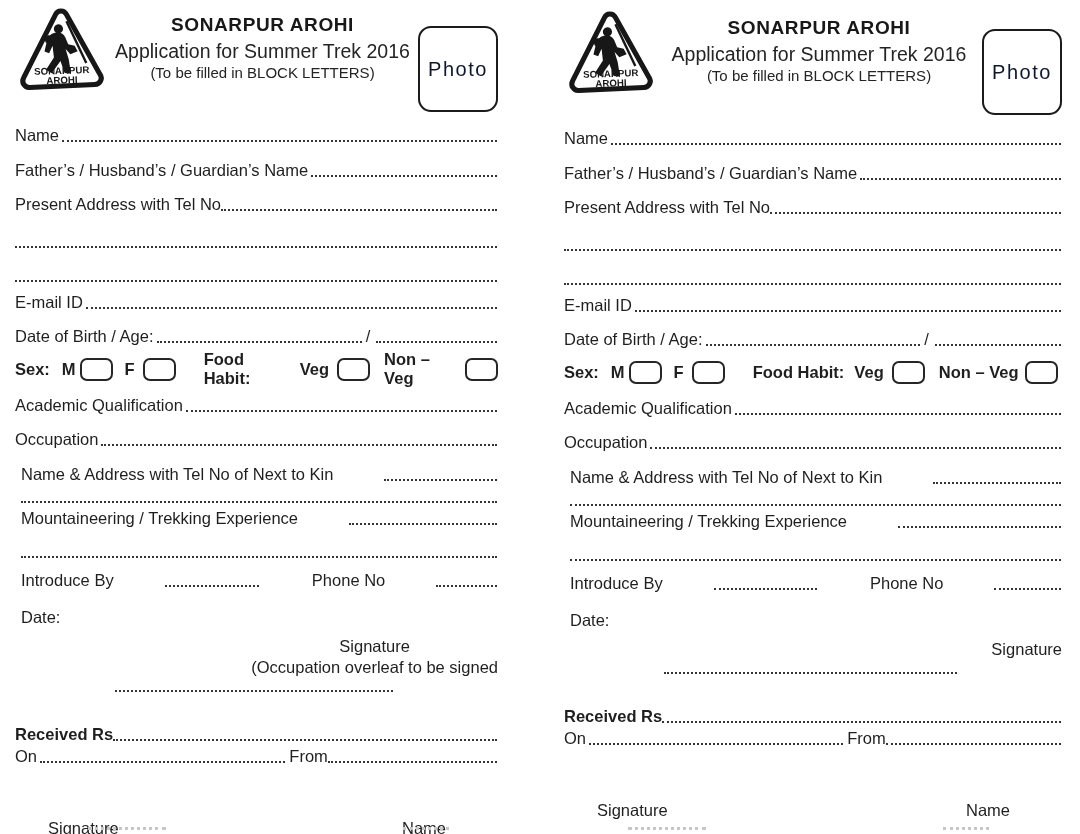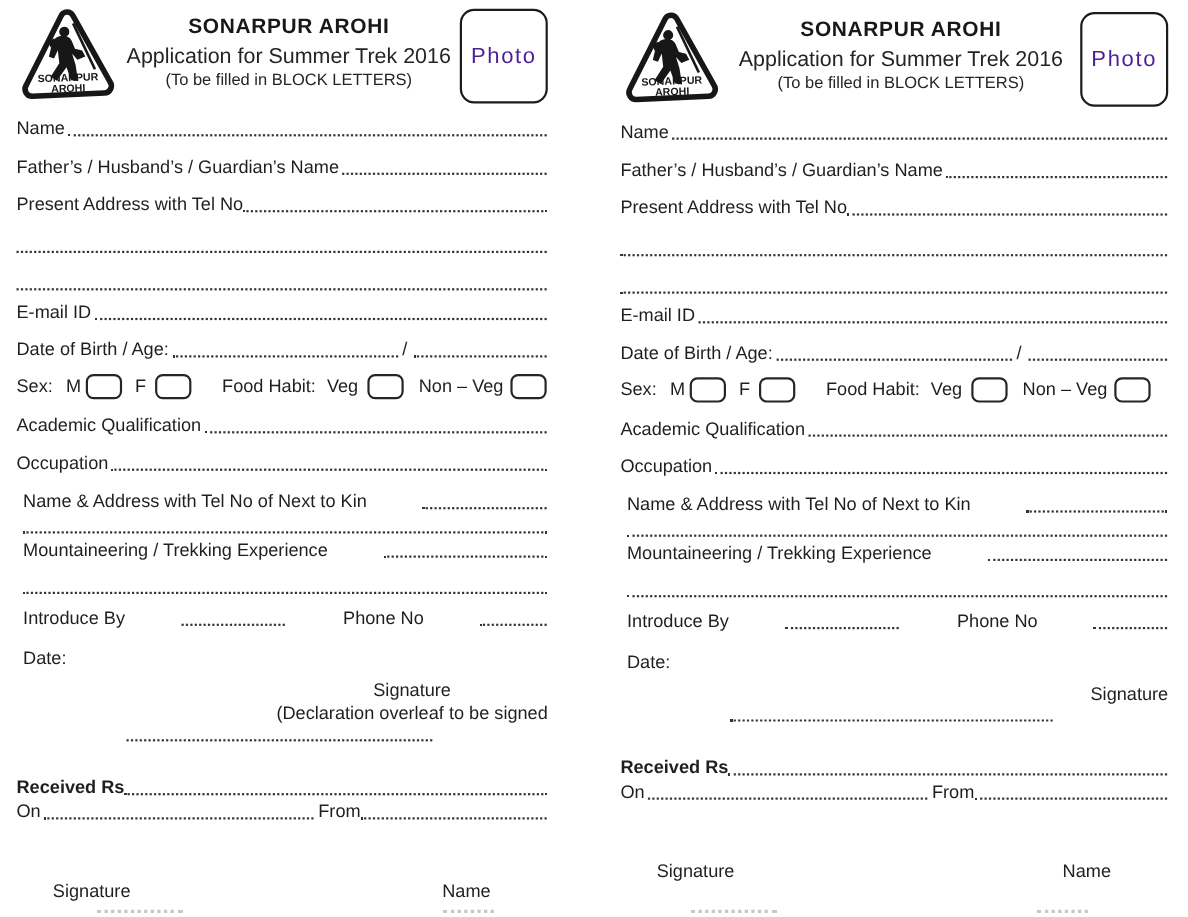--- a/index.html
+++ b/index.html
@@ -10,34 +10,34 @@
   .form-copy.left  { padding:6px 42px 0 15px; }
   .form-copy.right { padding:9px 18px 0 24px; }
 
   .header { display:flex; align-items:flex-start; margin-bottom:10px; }
   .logo-wrap { width:92px; height:88px; flex:0 0 auto; transform:rotate(-2deg); }
   .logo-wrap svg { width:100%; height:100%; }
   .title-block { flex:1 1 auto; text-align:center; padding-top:8px; }
   .title { font-size:19px; font-weight:bold; letter-spacing:0.6px; color:#181818; }
   .subtitle { font-size:19.5px; margin-top:4px; color:#242424; }
   .instruction { font-size:15px; margin-top:1px; color:#242424; }
-  .photo-box { flex:0 0 auto; width:80px; height:86px; margin-top:2px;
+  .photo-box { flex:0 0 auto; width:80px; height:86px; margin-top:20px;
                border:2.5px solid #1b1b1b; border-radius:13px;
                display:flex; align-items:center; justify-content:center;
-               font-size:20px; letter-spacing:1.5px; color:#4c1d95; }
+               font-size:20px; letter-spacing:1.5px; color:#0f172a; }
 
   .row { display:flex; align-items:flex-end; font-size:16.5px; line-height:22px;
          white-space:nowrap; }
   .row .lbl { flex:0 0 auto; }
   .dots { flex:1 1 auto; border-bottom:2px dotted #343434; margin:0 1px 4px 3px; min-width:14px; }
   .dotrow { height:22px; }
   .indent { padding-left:6px;gap:48px; }
 
   .mt12 { margin-top:12px; } .mt13 { margin-top:13px; } .mt15 { margin-top:15px; }
-  .mt5 { margin-top:5px; }  .mt9  { margin-top:9px; }  .mt0  { margin-top:0; }
+  .mt5 { margin-top:5px; }  .mt9  { margin-top:9px;font-weight:bold; }  .mt0  { margin-top:0; }
   .mt11 { margin-top:11px; } .mt7 { margin-top:7px; }  .mt8  { margin-top:8px; }
   .mt4 { margin-top:4px; }  .mt31 { margin-top:31px;font-weight:bold; } .mt52 { margin-top:52px; }
 
   .sexrow { display:flex; align-items:center; height:26px; font-size:16.5px; }
   .cbox { width:33px; height:23px; border:2px solid #262626; border-radius:7px;
           background:#fff; flex:0 0 auto; }
   .ml4{margin-left:4px;} .ml6{margin-left:6px;} .ml8{margin-left:8px;}
   .ml10{margin-left:10px;} .ml12{margin-left:12px;} .ml14{margin-left:14px;}
   .ml28{margin-left:28px;}
 
@@ -165,21 +165,21 @@
       <span class="lbl" style="margin-left:4px">Phone No</span>
       <span class="dots"></span>
     </div>
 
     <div class="row mt15 indent">
       <span class="lbl">Date:</span>
     </div>
 
     <div class="sig-block mt8">
       <div>Signature</div>
-      <div>(Declaration overleaf to be signed</div>
+      <div>(Occupation overleaf to be signed</div>
     </div>
 
     <div class="center-dots mt4"></div>
 
     <div class="row mt31">
       <span class="lbl">Received Rs</span>
       <span class="dots" style="margin-left:0"></span>
     </div>
 
     <div class="row mt0">

